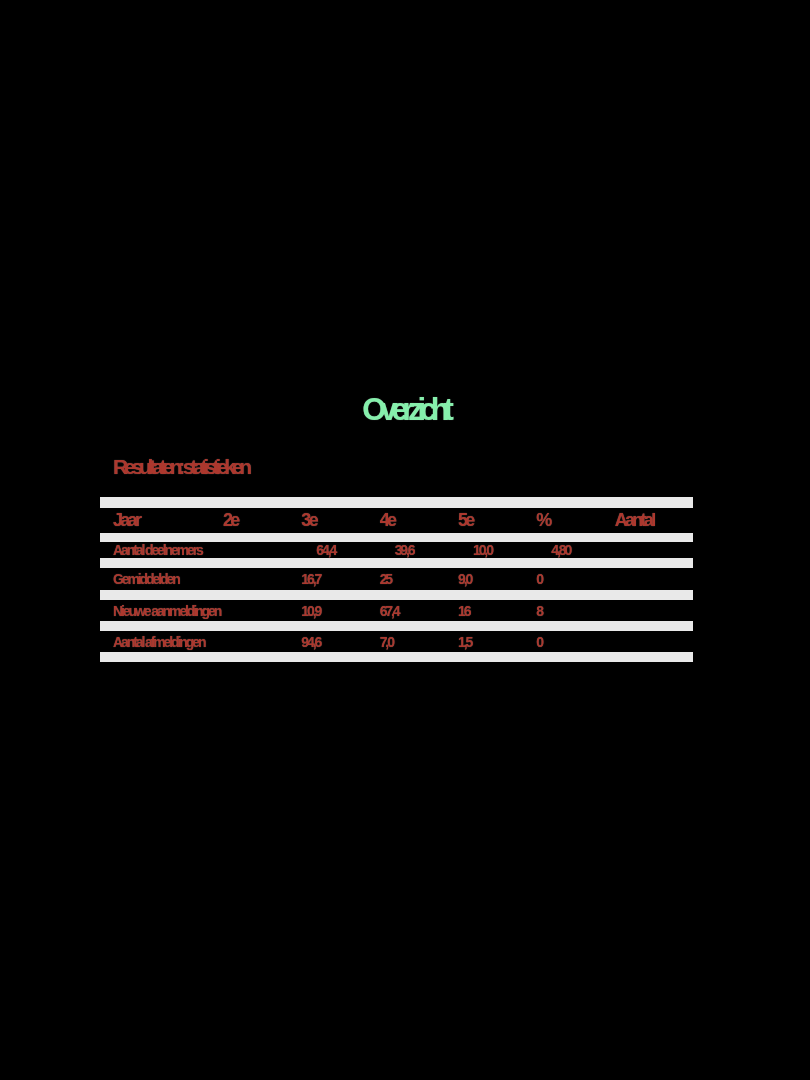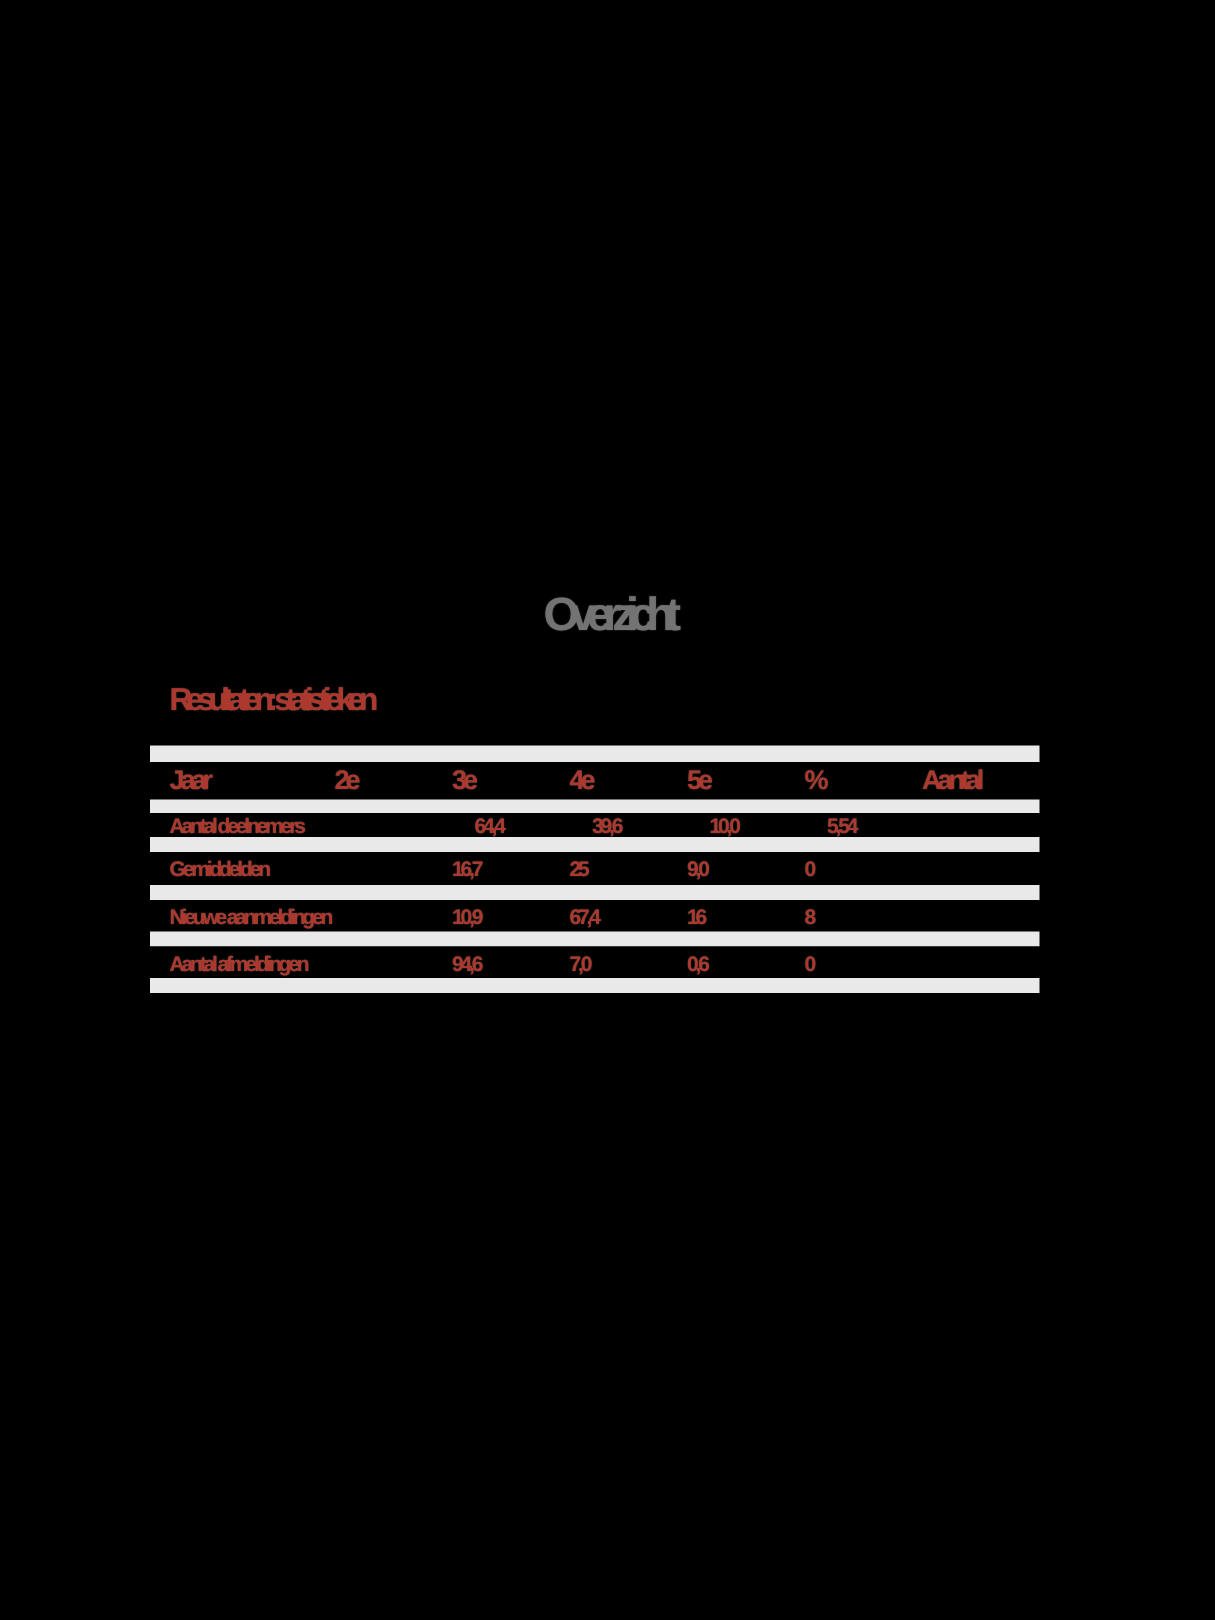--- a/index.html
+++ b/index.html
@@ -22,21 +22,21 @@
     white-space: nowrap;
   }
   .title {
     position: absolute;
     top: 392px;
     left: 0;
     width: 810px;
     text-align: center;
     font-size: 31px;
     font-weight: bold;
-    color: #737373;
+    color: #86efac;
     text-shadow: 0 0 1px #555;
   }
   .subtitle {
     position: absolute;
     top: 455px;
     left: 113px;
     font-size: 21px;
     font-weight: bold;
     color: #ac382e;
     text-shadow: 0 0 1px #555;
@@ -106,21 +106,21 @@
     </div>
 
     <div class="stripe s9"></div>
 
     <div class="trow r1">
       <div class="cell label">Aantal deelnemers</div>
       <div class="cell"></div>
       <div class="cell">64,4</div>
       <div class="cell">39,6</div>
       <div class="cell">10,0</div>
-      <div class="cell">5,54</div>
+      <div class="cell">4,80</div>
       <div class="cell"></div>
     </div>
 
     <div class="stripe s10"></div>
 
     <div class="trow r2">
       <div class="cell label">Gemiddelden</div>
       <div class="cell"></div>
       <div class="cell">16,7</div>
       <div class="cell">25</div>
@@ -141,21 +141,21 @@
       <div class="cell"></div>
     </div>
 
     <div class="stripe s10"></div>
 
     <div class="trow r4">
       <div class="cell label">Aantal afmeldingen</div>
       <div class="cell"></div>
       <div class="cell">94,6</div>
       <div class="cell">7,0</div>
-      <div class="cell">0,6</div>
+      <div class="cell">1,5</div>
       <div class="cell">0</div>
       <div class="cell"></div>
     </div>
 
     <div class="stripe s10"></div>
 
   </div>
 
 </div>
 

